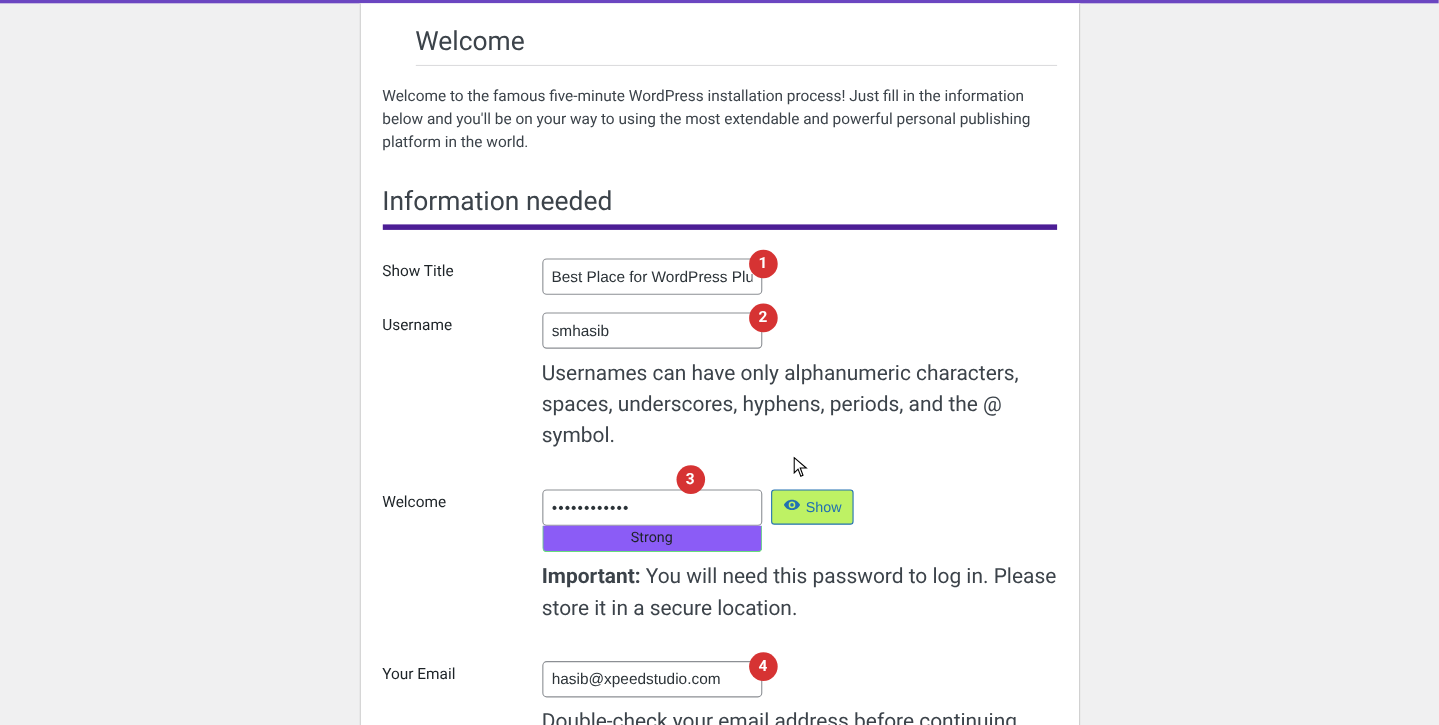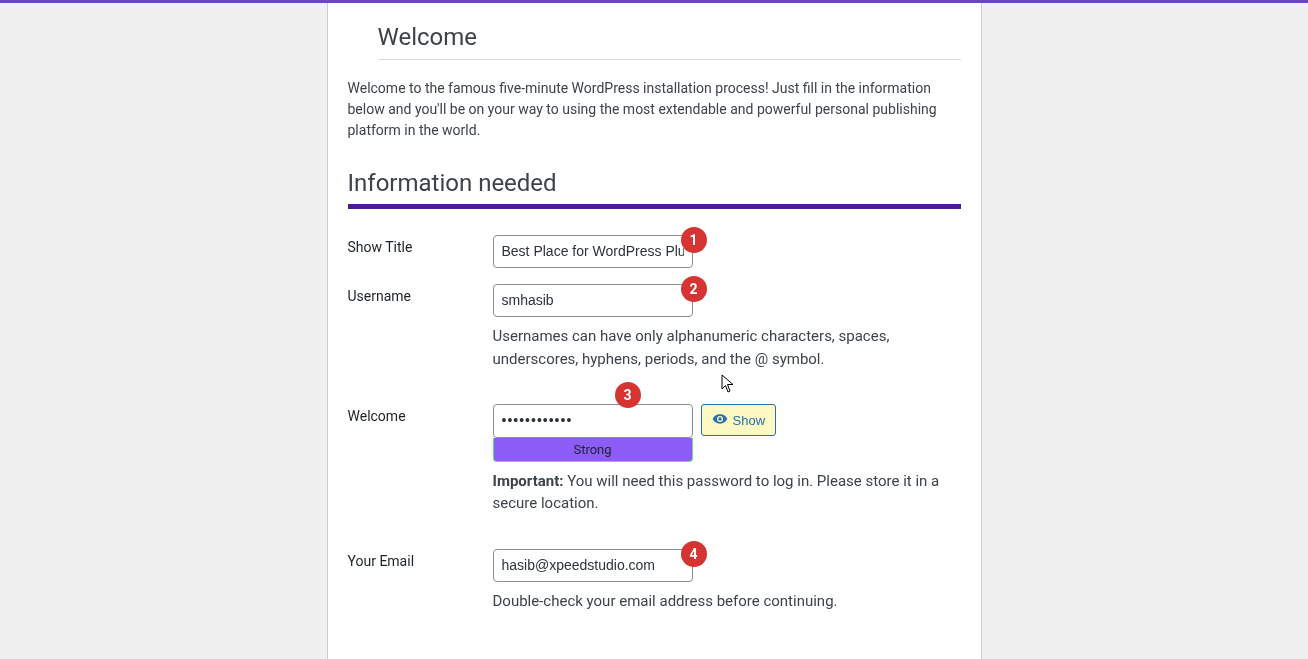--- a/index.html
+++ b/index.html
@@ -69,21 +69,21 @@
     padding: 3px 8px;
     font-size: 14px;
     line-height: 1.8;
     border: 1px solid #8c8f94;
     border-radius: 4px;
     background: #fff;
     color: #2c3338;
   }
   .input-wrap { position: relative; display: inline-block; }
   .description {
-    font-size: 15px;
+    font-size: 19px;
     color: #3c434a;
     margin-top: 8px;
     line-height: 1.5;
   }
   .password-wrap {
     display: inline-flex;
     align-items: flex-start;
     gap: 8px;
   }
   .password-col {
@@ -110,21 +110,21 @@
     padding: 4px 0;
     border: 1px solid #68de7c;
     border-top: none;
     border-radius: 0 0 4px 4px;
   }
   .show-btn {
     display: inline-flex;
     align-items: center;
     gap: 5px;
     border: 1px solid #2271b1;
-    background: #fef9c3;
+    background: #bef264;
     color: #2271b1;
     font-size: 13px;
     padding: 5px 10px;
     border-radius: 3px;
     cursor: pointer;
     height: 32px;
   }
   .eye-icon svg { width: 16px; height: 16px; fill: #2271b1; }
   .marker {
     position: absolute;

